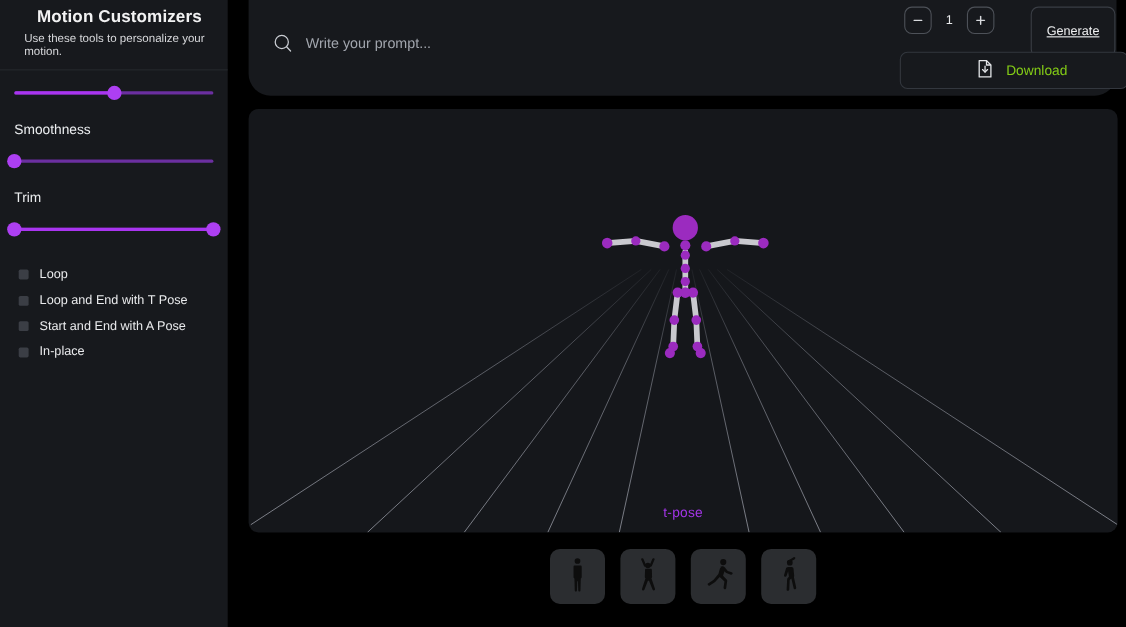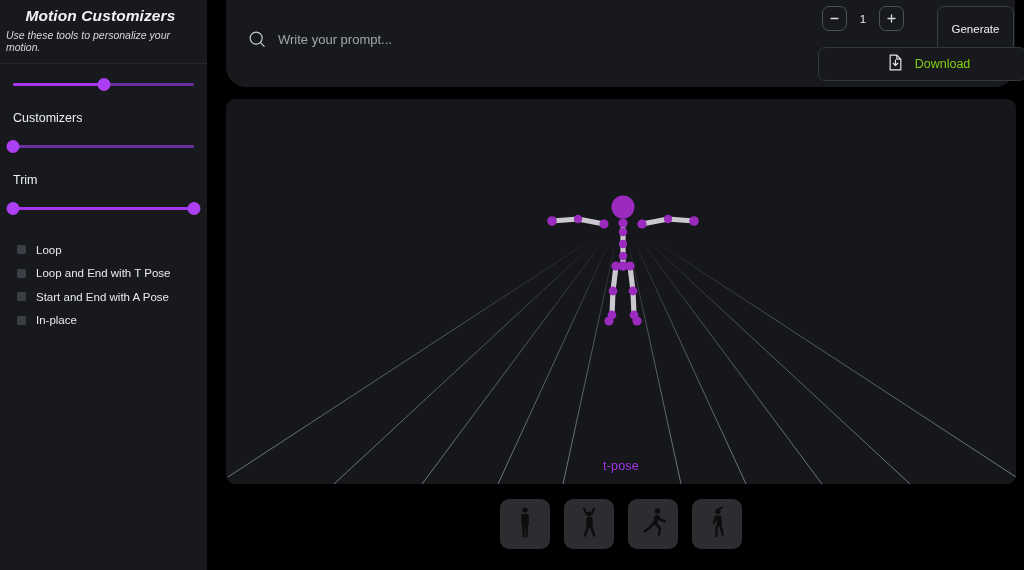--- a/index.html
+++ b/index.html
@@ -24,22 +24,21 @@
   #sidebar {
     position: absolute;
     left: 0; top: 0;
     width: 207px;
     height: 570px;
     background: #17191d;
     padding: 0;
   }
 
   .sb-header {
-    padding: 6px 12px 10px 6px;
-    font-style: italic;
+    padding: 6px 12px 10px 22px;
   }
   .sb-title {
     text-align: center;
     color: #f2f2f3;
     font-size: 15.5px;
     font-weight: 700;
     letter-spacing: .1px;
     line-height: 20px;
     margin-bottom: 3px;
   }
@@ -173,20 +172,21 @@
     position: absolute;
     left: 937px; top: 6px;
     width: 77px; height: 46px;
     border: 1px solid #3a3e45;
     border-radius: 7px;
     background: #17191d;
     color: #f0f1f2;
     font-family: "Liberation Sans", sans-serif;
     font-size: 11.5px;
     cursor: pointer;
+    text-decoration: underline;
   }
   .dl-btn {
     position: absolute;
     left: 818px; top: 47px;
     width: 208px; height: 34px;
     border: 1px solid #33373e;
     border-radius: 7px;
     background: #17191d;
     color: #84cc16;
     font-family: "Liberation Sans", sans-serif;
@@ -253,21 +253,21 @@
 
       <div class="slider-block">
         <div class="track-wrap">
           <div class="track-base"></div>
           <div class="track-fill" style="left:0; width:50%;"></div>
           <div class="thumb" style="left:50%;"></div>
         </div>
       </div>
 
       <div class="slider-block">
-        <div class="slider-label">Customizers</div>
+        <div class="slider-label">Smoothness</div>
         <div class="track-wrap">
           <div class="track-base"></div>
           <div class="track-fill" style="left:0; width:0%;"></div>
           <div class="thumb" style="left:0%;"></div>
         </div>
       </div>
 
       <div class="slider-block">
         <div class="slider-label">Trim</div>
         <div class="track-wrap">

